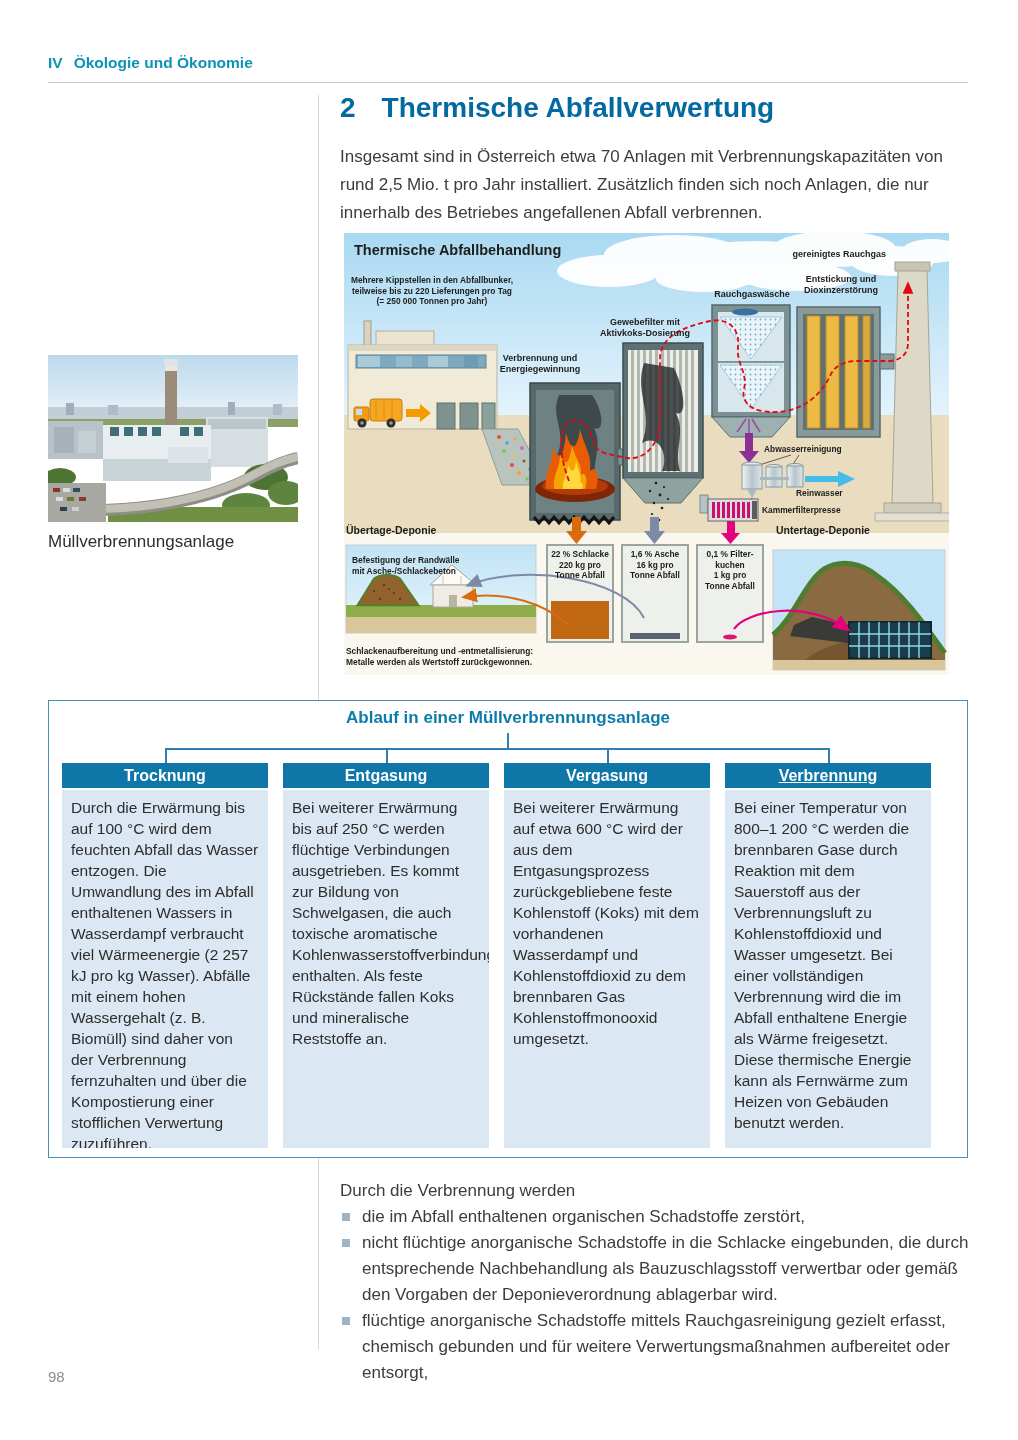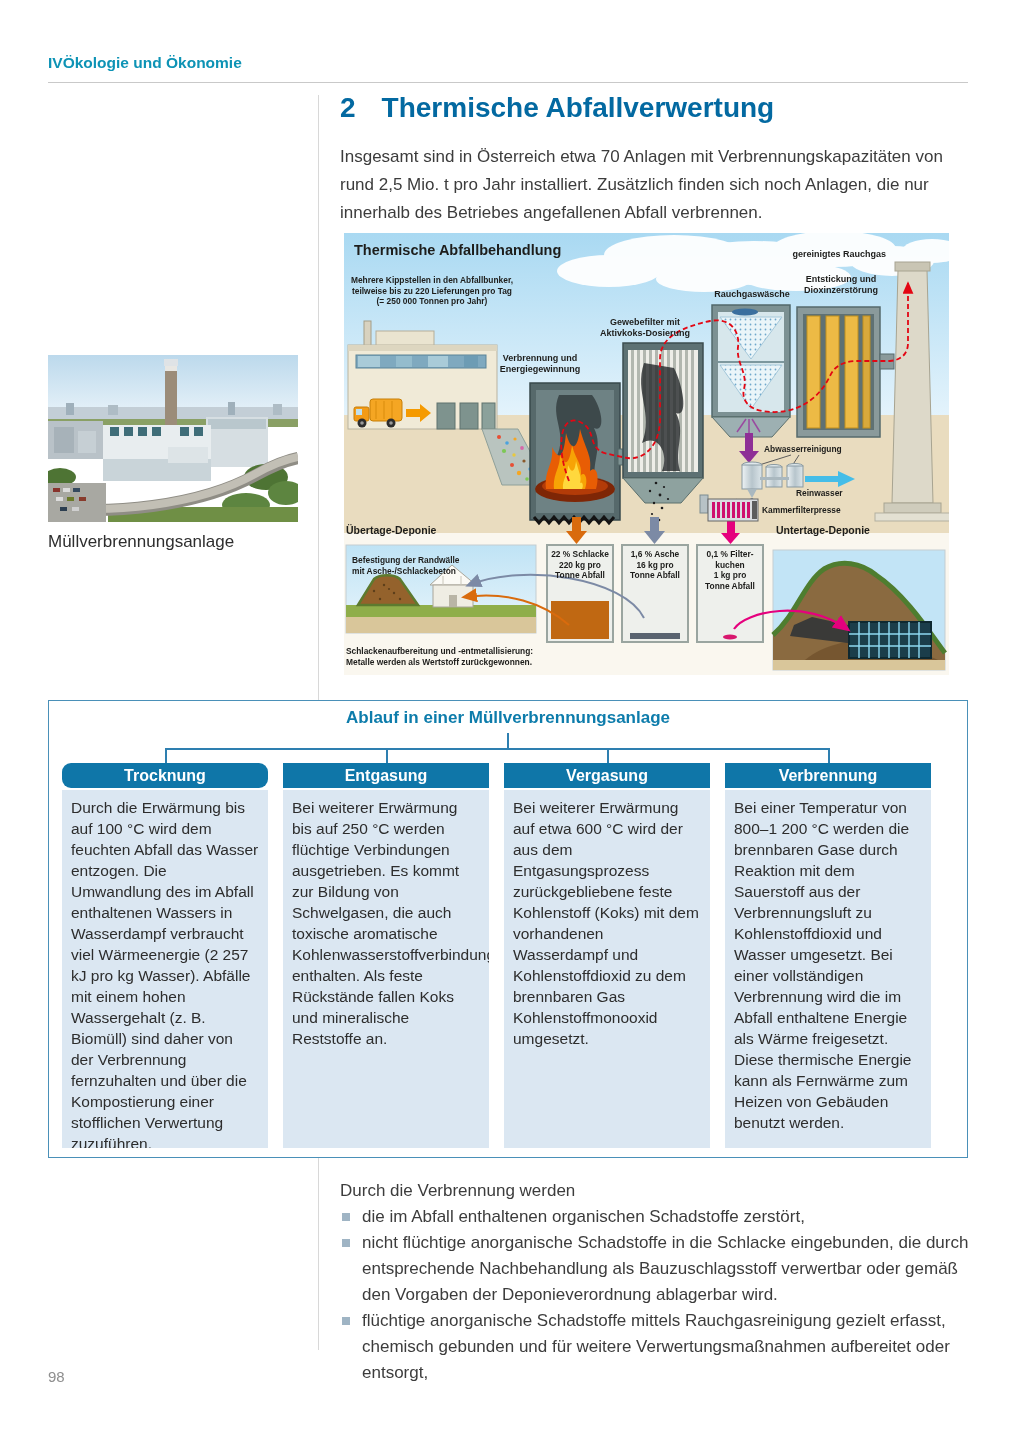--- a/index.html
+++ b/index.html
@@ -1,20 +1,20 @@
 <!DOCTYPE html>
 <html lang="de"><head>
 <meta charset="utf-8">
 <style>
   html,body{margin:0;padding:0;background:#fff;}
   .page{position:relative;width:1018px;height:1440px;background:#ffffff;overflow:hidden;
         font-family:"Liberation Sans",sans-serif;color:#3a3a3a;}
   
   .runhead{position:absolute;left:48px;top:54px;font-size:15.5px;font-weight:700;color:#0d93b5;}
-  .runhead .numeral{}
+  .runhead .numeral{margin-right:11px;}
   .headrule{position:absolute;left:48px;top:82px;width:920px;height:1px;background:#c9c9c9;}
   .vrule{position:absolute;left:318px;top:95px;width:1px;height:1255px;background:#d8d8d8;}
   
   .title{position:absolute;left:340px;top:92px;font-size:28px;font-weight:700;color:#0369a1;}
   .title .tnum{margin-right:26px;}
   
   .intro{position:absolute;left:340px;top:143px;width:632px;font-size:17px;line-height:28px;color:#3c3c3c;}
   
   .photo{position:absolute;left:48px;top:355px;width:250px;height:167px;}
   .photo svg{position:absolute;left:0;top:0;}
@@ -452,24 +452,24 @@
 
   <div class="flowbox"></div>
   <div class="flowtitle">Ablauf in einer Müllverbrennungsanlage</div>
   <div class="conn" style="left:507px;top:733px;width:2px;height:15px;"></div>
   <div class="conn" style="left:165px;top:748px;width:664px;height:2px;"></div>
   <div class="conn" style="left:165px;top:748px;width:2px;height:15px;"></div>
   <div class="conn" style="left:386px;top:748px;width:2px;height:15px;"></div>
   <div class="conn" style="left:607px;top:748px;width:2px;height:15px;"></div>
   <div class="conn" style="left:828px;top:748px;width:2px;height:15px;"></div>
 
-  <div class="stagehead" style="left:62px;border-radius:9px;">Trocknung</div>
+  <div class="stagehead" style="left:62px;">Trocknung</div>
   <div class="stagehead" style="left:283px;">Entgasung</div>
   <div class="stagehead" style="left:504px;">Vergasung</div>
-  <div class="stagehead" style="left:725px;">Verbrennung</div>
+  <div class="stagehead" style="left:725px;text-decoration:underline;">Verbrennung</div>
 
   <div class="stagebody" style="left:62px;">Durch die Erwärmung bis auf 100 °C wird dem feuchten Abfall das Wasser entzogen. Die Umwandlung des im Abfall enthaltenen Wassers in Wasserdampf verbraucht viel Wärmeenergie (2 257 kJ pro kg Wasser). Abfälle mit einem hohen Wassergehalt (z. B. Biomüll) sind daher von der Verbrennung fernzuhalten und über die Kompostierung einer stofflichen Verwertung zuzuführen.</div>
   <div class="stagebody" style="left:283px;">Bei weiterer Erwärmung bis auf 250 °C werden flüchtige Verbindungen ausgetrieben. Es kommt zur Bildung von Schwelgasen, die auch toxische aromatische Kohlenwasserstoffverbindungen enthalten. Als feste Rückstände fallen Koks und mineralische Reststoffe an.</div>
   <div class="stagebody" style="left:504px;">Bei weiterer Erwärmung auf etwa 600 °C wird der aus dem Entgasungsprozess zurückgebliebene feste Kohlenstoff (Koks) mit dem vorhandenen Wasserdampf und Kohlenstoffdioxid zu dem brennbaren Gas Kohlenstoffmonooxid umgesetzt.</div>
   <div class="stagebody" style="left:725px;">Bei einer Temperatur von 800–1 200 °C werden die brennbaren Gase durch Reaktion mit dem Sauerstoff aus der Verbrennungsluft zu Kohlenstoffdioxid und Wasser umgesetzt. Bei einer vollständigen Verbrennung wird die im Abfall enthaltene Energie als Wärme freigesetzt. Diese thermische Energie kann als Fernwärme zum Heizen von Gebäuden benutzt werden.</div>
 
   <div class="concl">
     <div>Durch die Verbrennung werden</div>
     <ul>
       <li>die im Abfall enthaltenen organischen Schadstoffe zerstört,</li>

